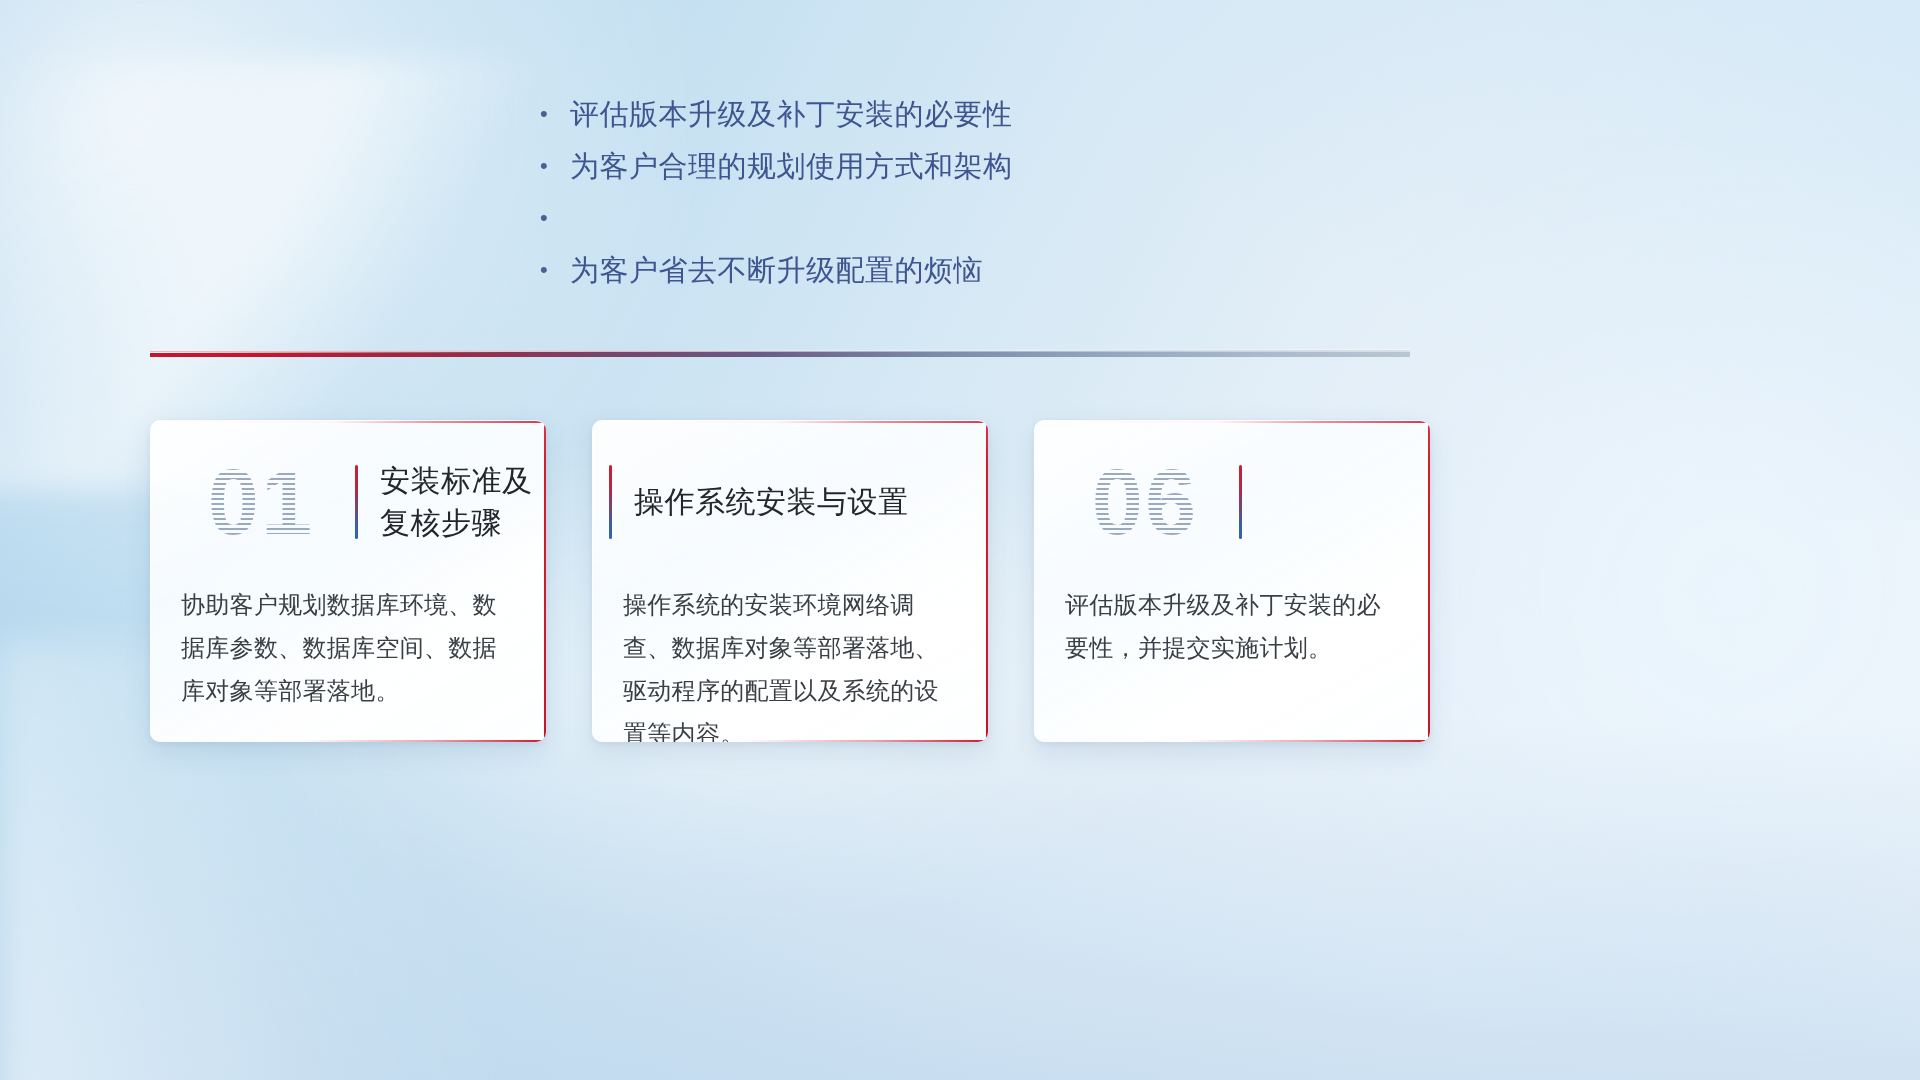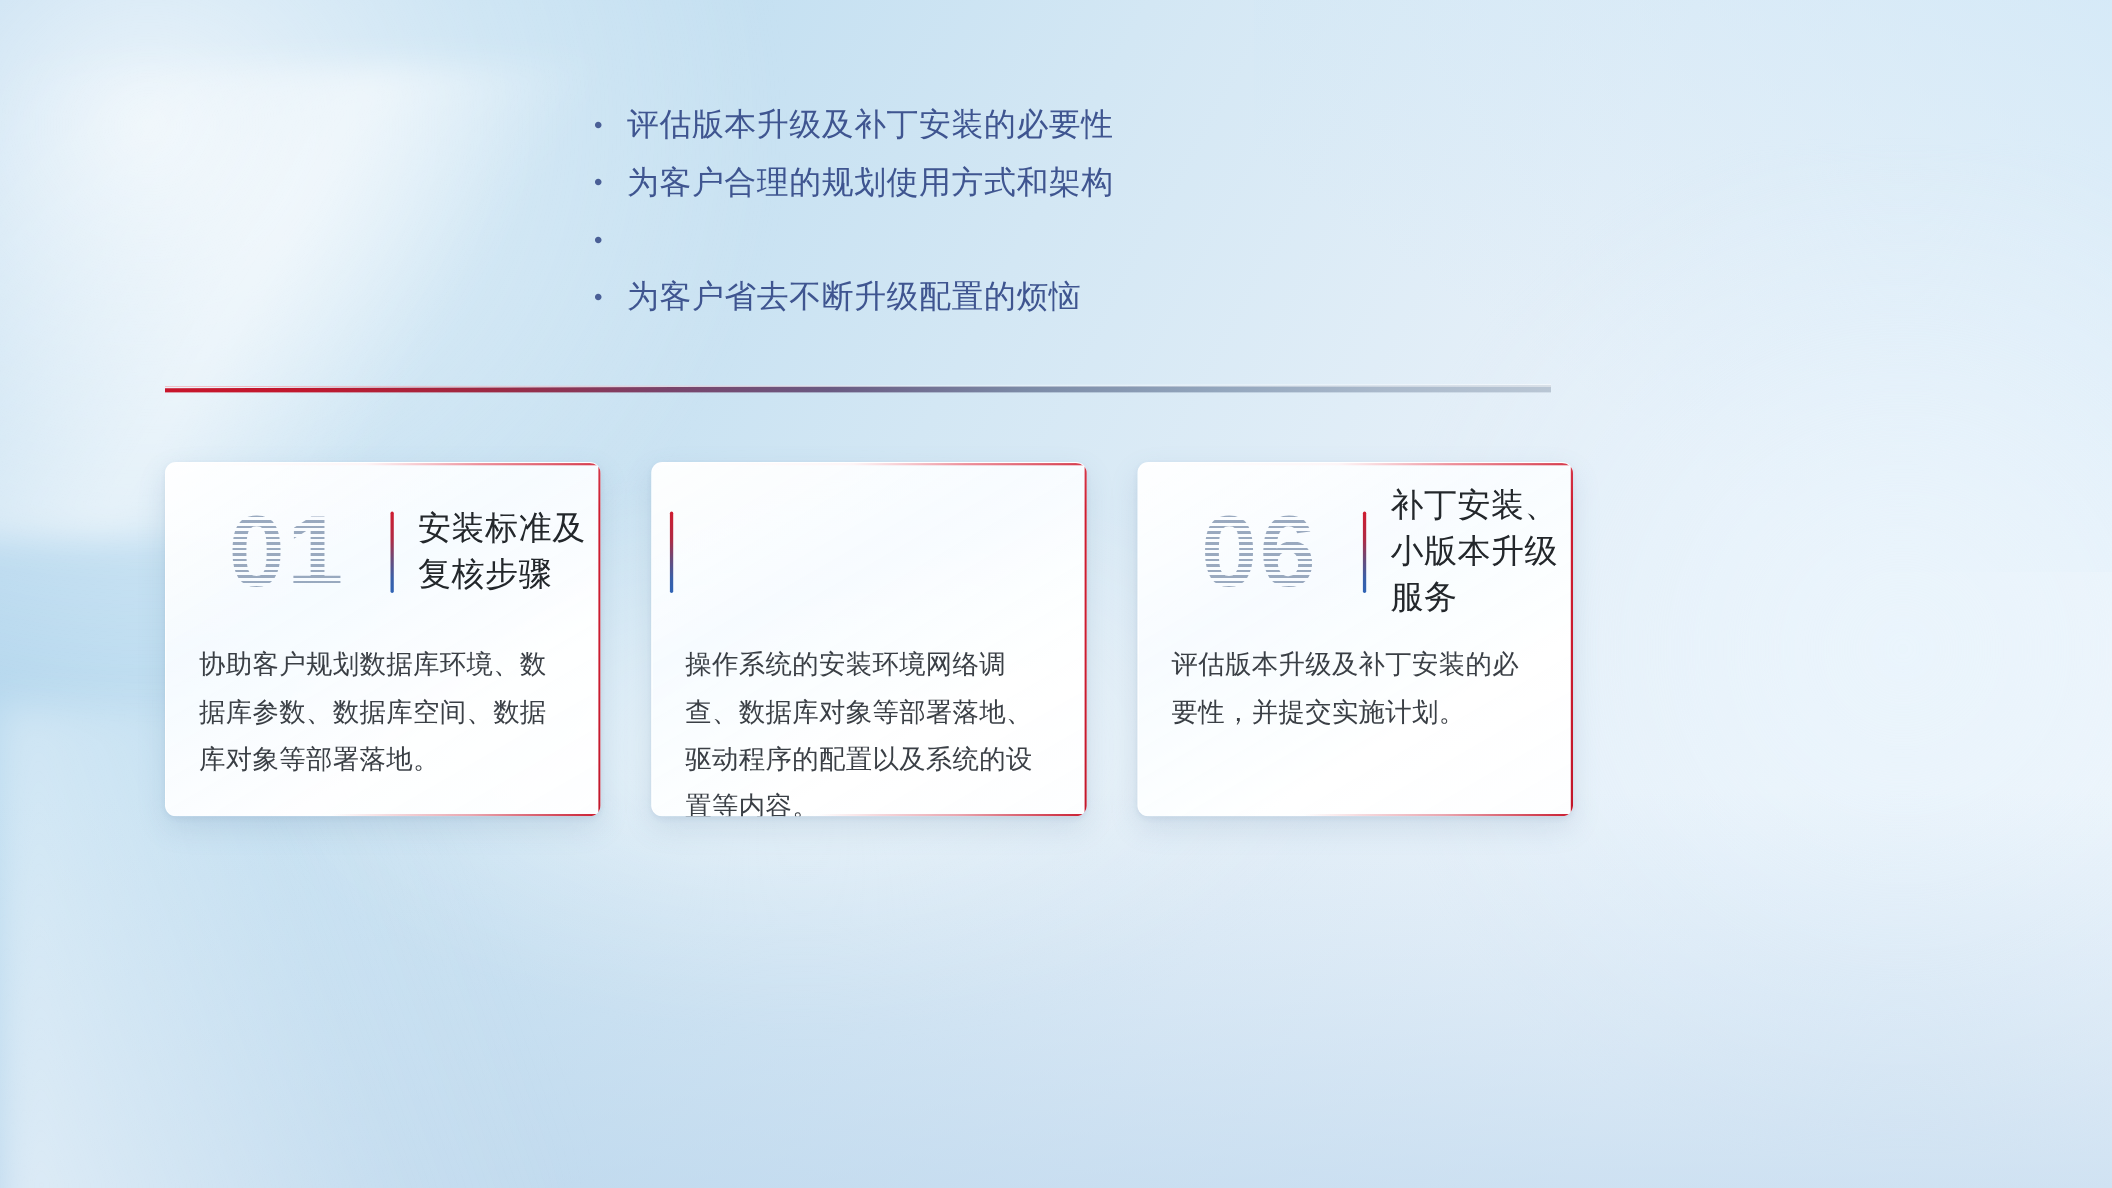--- a/index.html
+++ b/index.html
@@ -217,30 +217,30 @@
     <div class="card-body">协助客户规划数据库环境、数据库参数、数据库空间、数据库对象等部署落地。</div>
   </div>
 
   <div class="card">
     <div class="card-edge-top"></div>
     <div class="card-edge-right"></div>
     <div class="card-edge-bottom"></div>
     <div class="card-sheen"></div>
     <div class="card-head">
       <div class="card-rule"></div>
+      <div class="card-title">操作系统安装与设置</div>
     </div>
     <div class="card-body">操作系统的安装环境网络调查、数据库对象等部署落地、驱动程序的配置以及系统的设置等内容。</div>
   </div>
 
   <div class="card">
     <div class="card-edge-top"></div>
     <div class="card-edge-right"></div>
     <div class="card-edge-bottom"></div>
     <div class="card-sheen"></div>
     <div class="card-head">
       <div class="card-num">06</div>
       <div class="card-rule"></div>
-      <div class="card-title">补丁安装、小版本升级服务</div>
     </div>
     <div class="card-body">评估版本升级及补丁安装的必要性，并提交实施计划。</div>
   </div>
 
 </div>
 
 </body></html>

